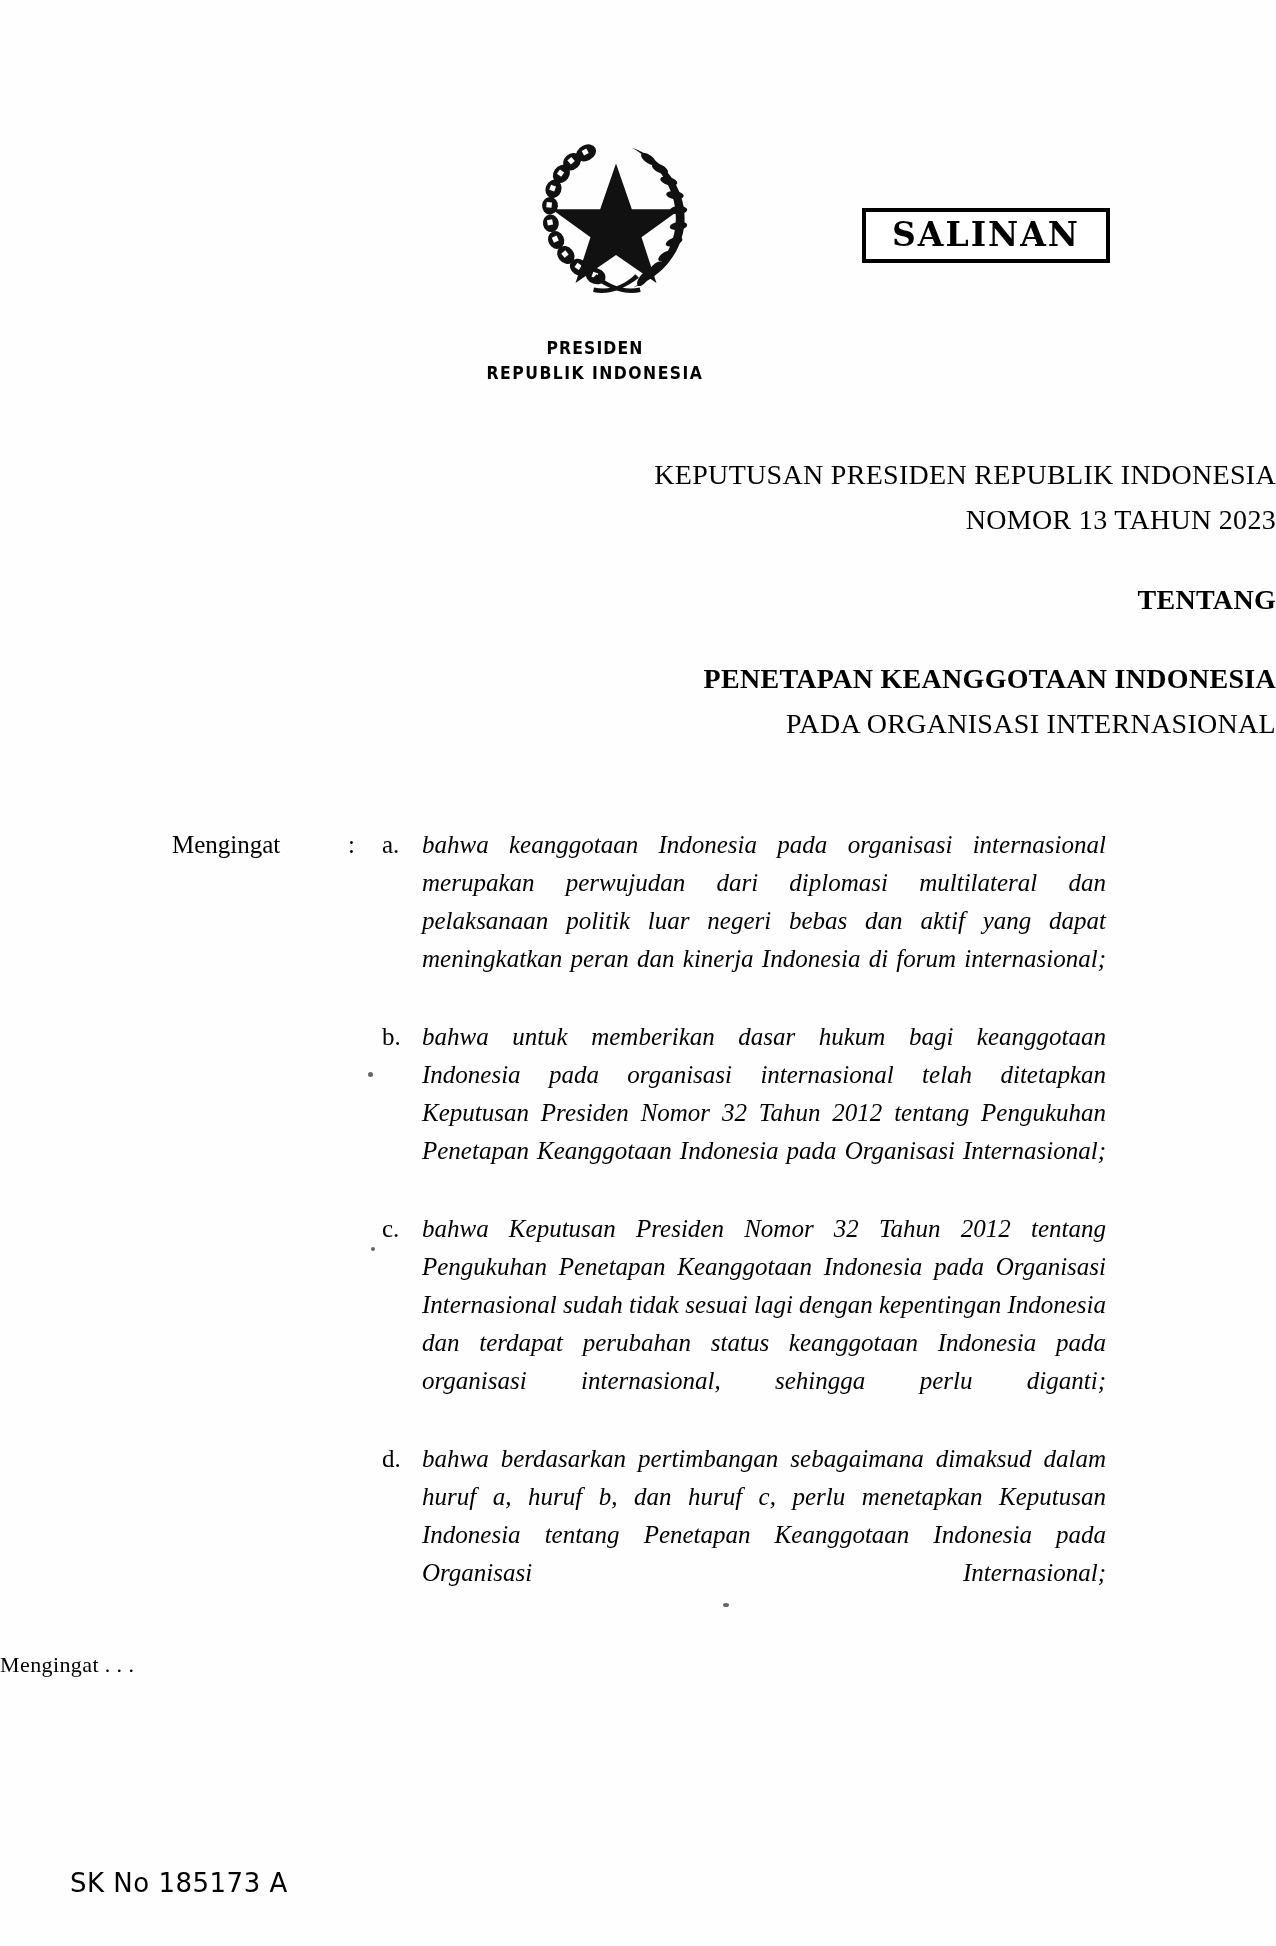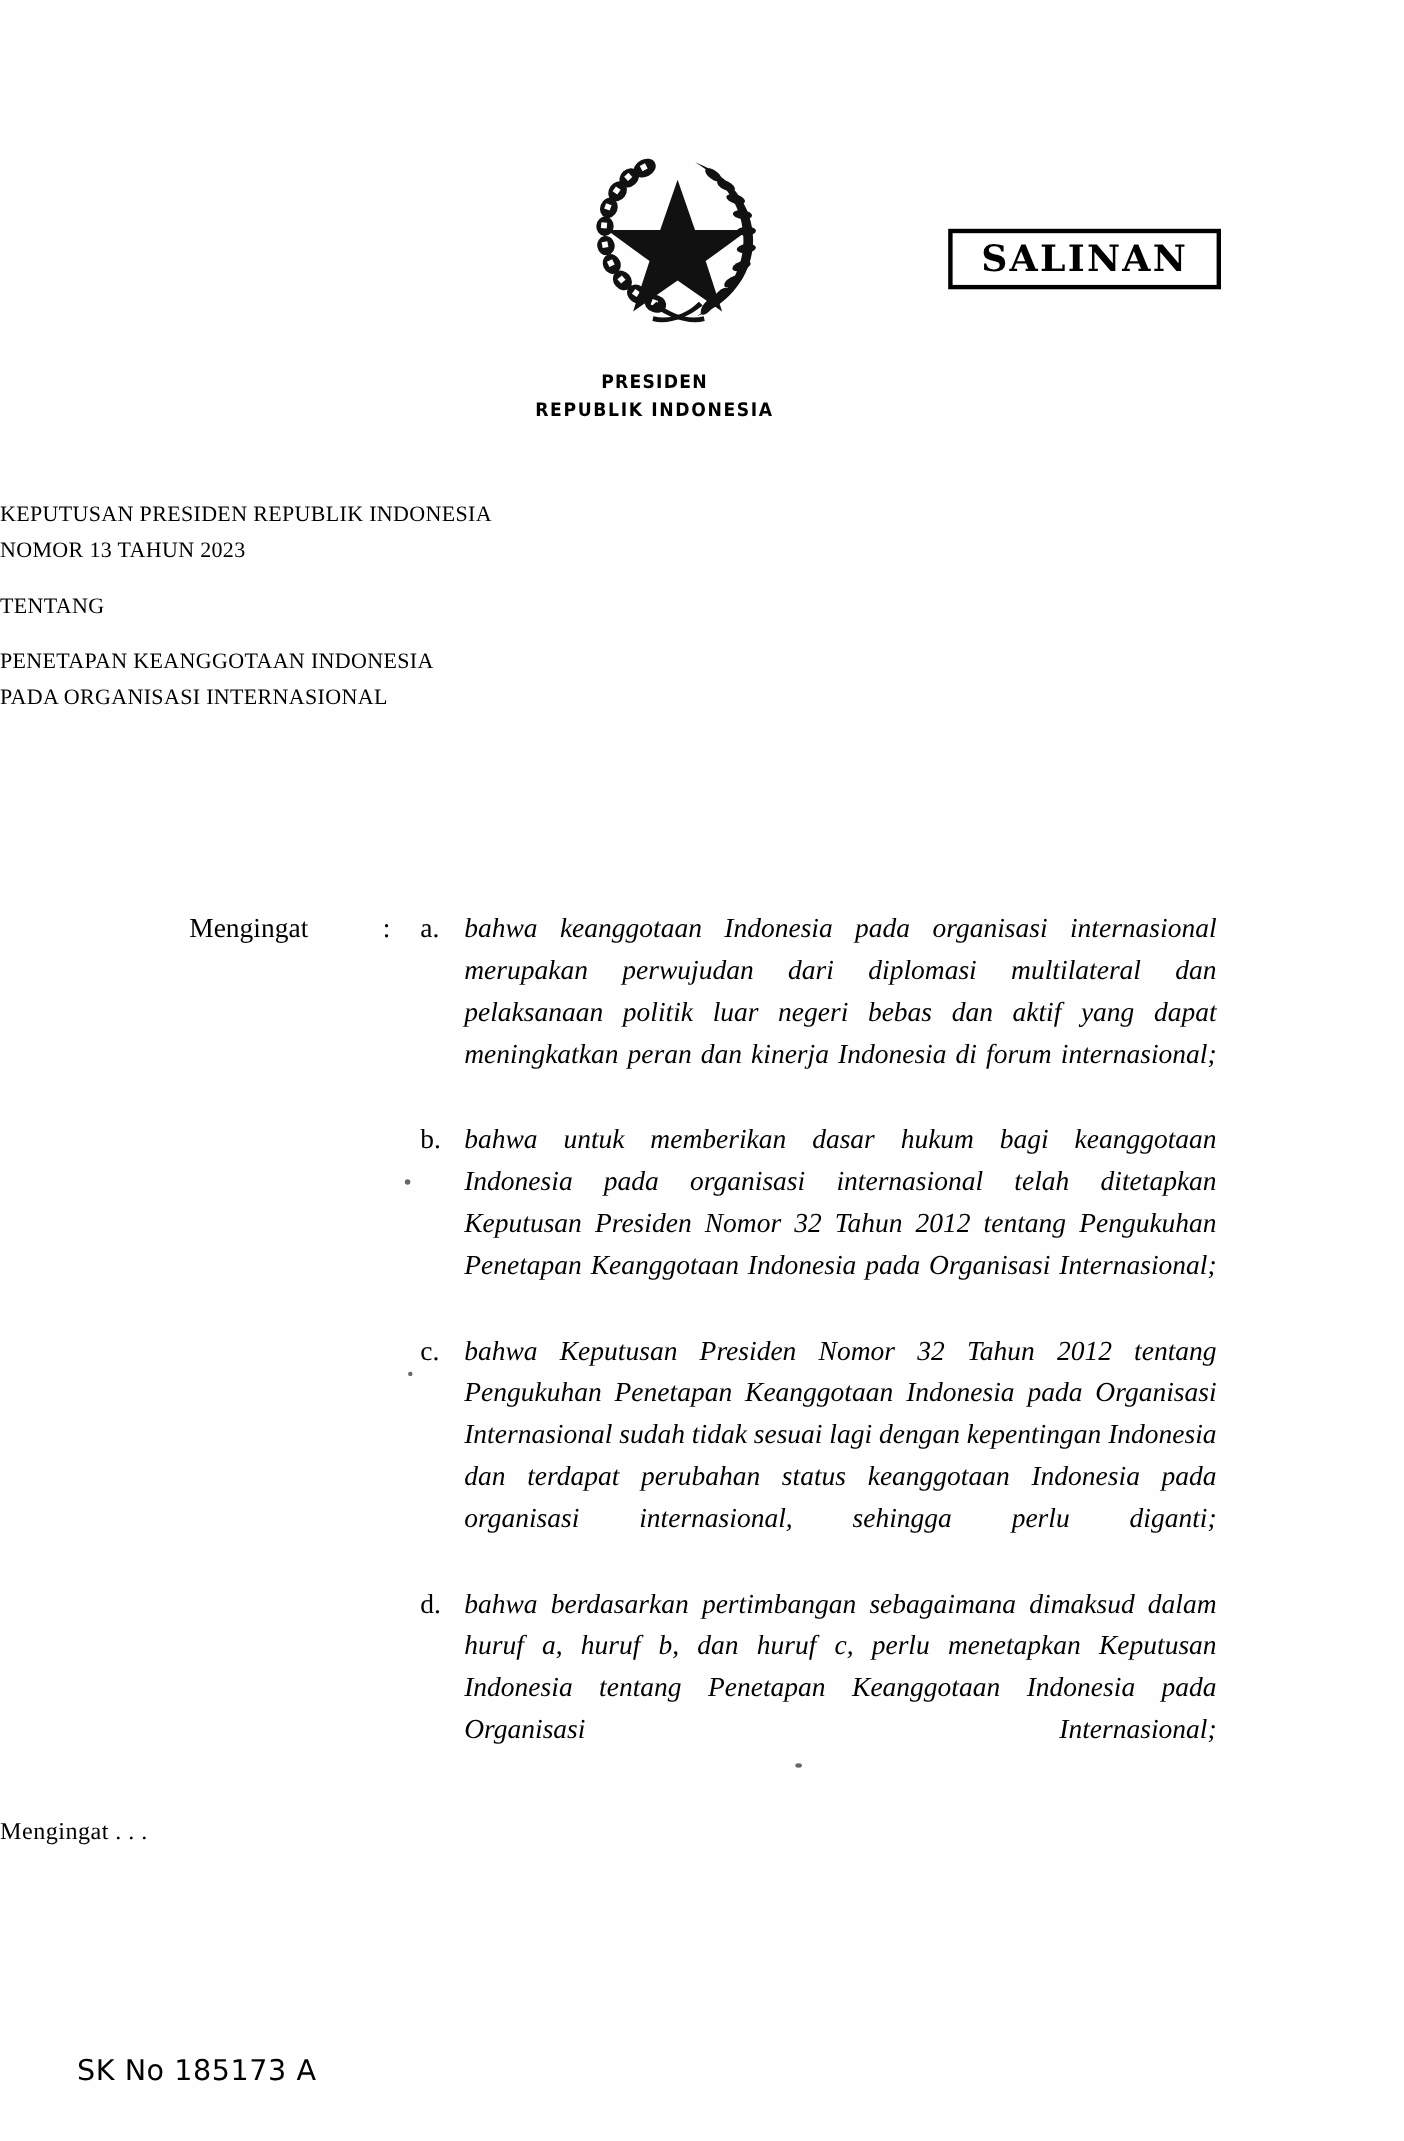--- a/index.html
+++ b/index.html
@@ -73,27 +73,27 @@
     transform-origin: center top;
   }
   .presiden-caption .line2 { letter-spacing: 1.6px; }
 
   
   .title-block {
     position: absolute;
     left: 0;
     top: 452px;
     width: 1276px;
-    text-align: left;
-    font-size: 20px;
+    text-align: right;
+    font-size: 28px;
     line-height: 1.62;
     letter-spacing: 0.3px;
   }
   .title-block .t-line { display: block; }
-  .title-block .gap-mid { margin-top: 18px; }
+  .title-block .gap-mid { margin-top: 34px; font-weight: bold; }
 
   .oath-block {
     position: absolute;
     left: 0;
     top: 688px;
     width: 1276px;
     text-align: center;
     font-size: 26px;
     line-height: 1.62;
     letter-spacing: 0.3px;

